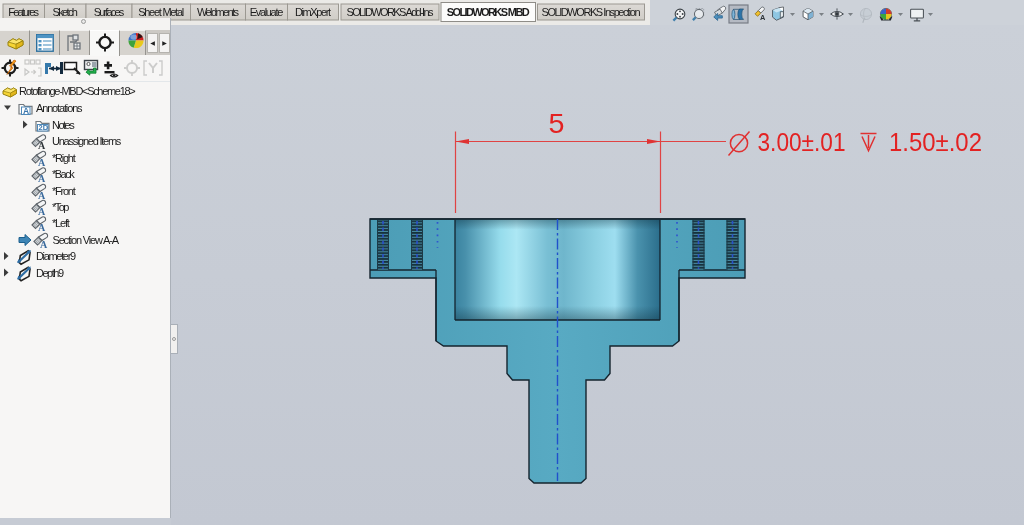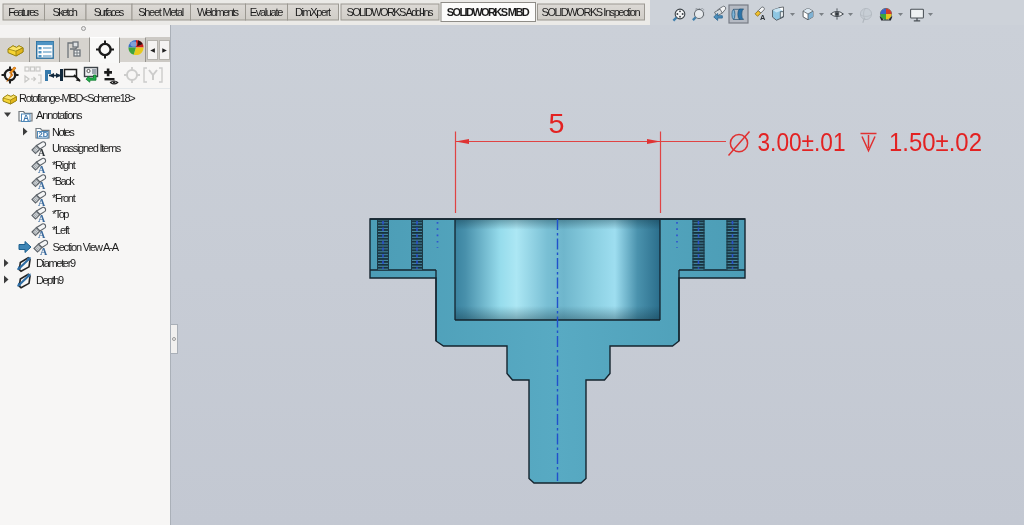--- a/index.html
+++ b/index.html
@@ -7,21 +7,21 @@
     font-family:"Liberation Sans", sans-serif; }
   #page { position:relative; width:1024px; height:525px; background:#c6cbd4; }
 
   
   #tabbar { position:absolute; left:0; top:0; width:1024px; height:25px;
     background:#ebeae7; }
   #tabbar .rightbg { position:absolute; left:650px; top:0; width:374px; height:25px;
     background:#cdd2d9; }
 
   
-  #panel { position:absolute; left:0; top:25px; width:171px; height:500px;
+  #panel { position:absolute; left:0; top:18px; width:171px; height:500px;
     background:#f7f6f5; border-right:1px solid #aab0b8; }
   #phead { position:absolute; left:0; top:0; width:170px; height:12px; background:#f4f3f2; }
   #phead .dot { position:absolute; left:81px; top:1px; width:5px; height:5px;
     border:1px solid #9a9a9a; border-radius:50%; background:#e8e8e8; }
   #ptabs { position:absolute; left:0; top:12px; width:170px; height:25px; background:#ccc9c4; }
   .ptab { position:absolute; top:0; height:25px; background:#d6d3ce;
     border-right:1px solid #96948f; border-top:1px solid #f1f0ee; }
   .ptab.active { background:#f8f8f7; height:26px; z-index:2; border-top:1px solid #fff; }
   .pbtn { position:absolute; top:3px; width:11px; height:20px; background:#f4f3f2;
     border:1px solid #b5b3ae; font-size:6px; text-align:center; line-height:19px; color:#222; }

